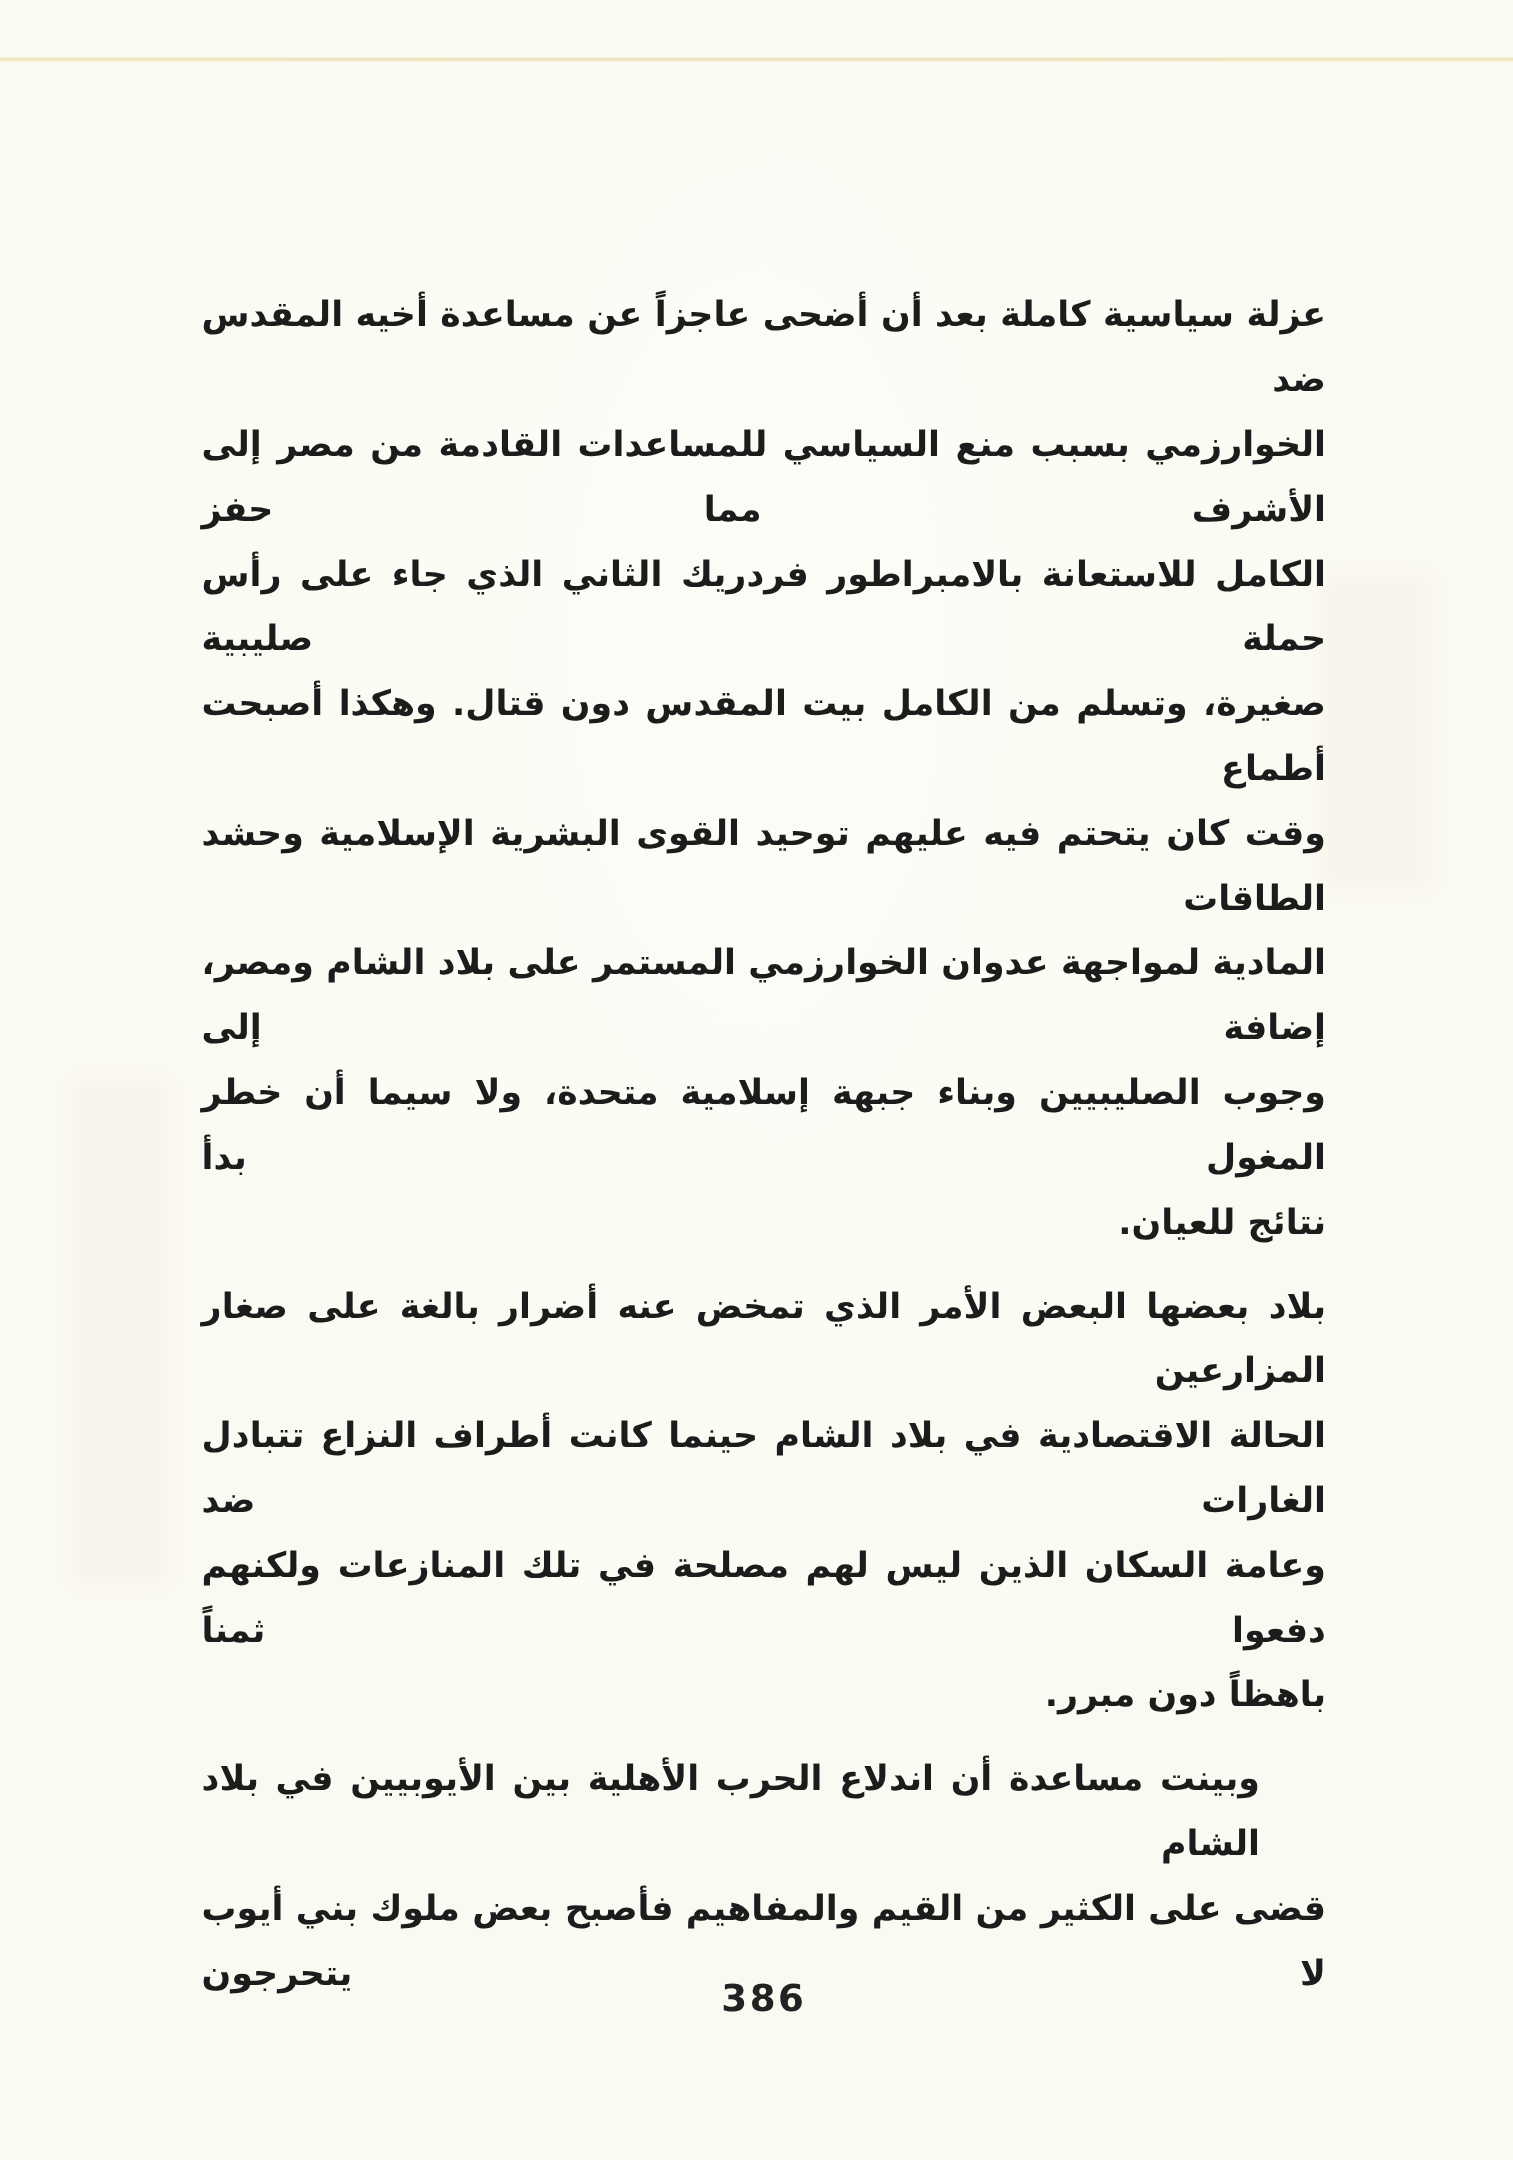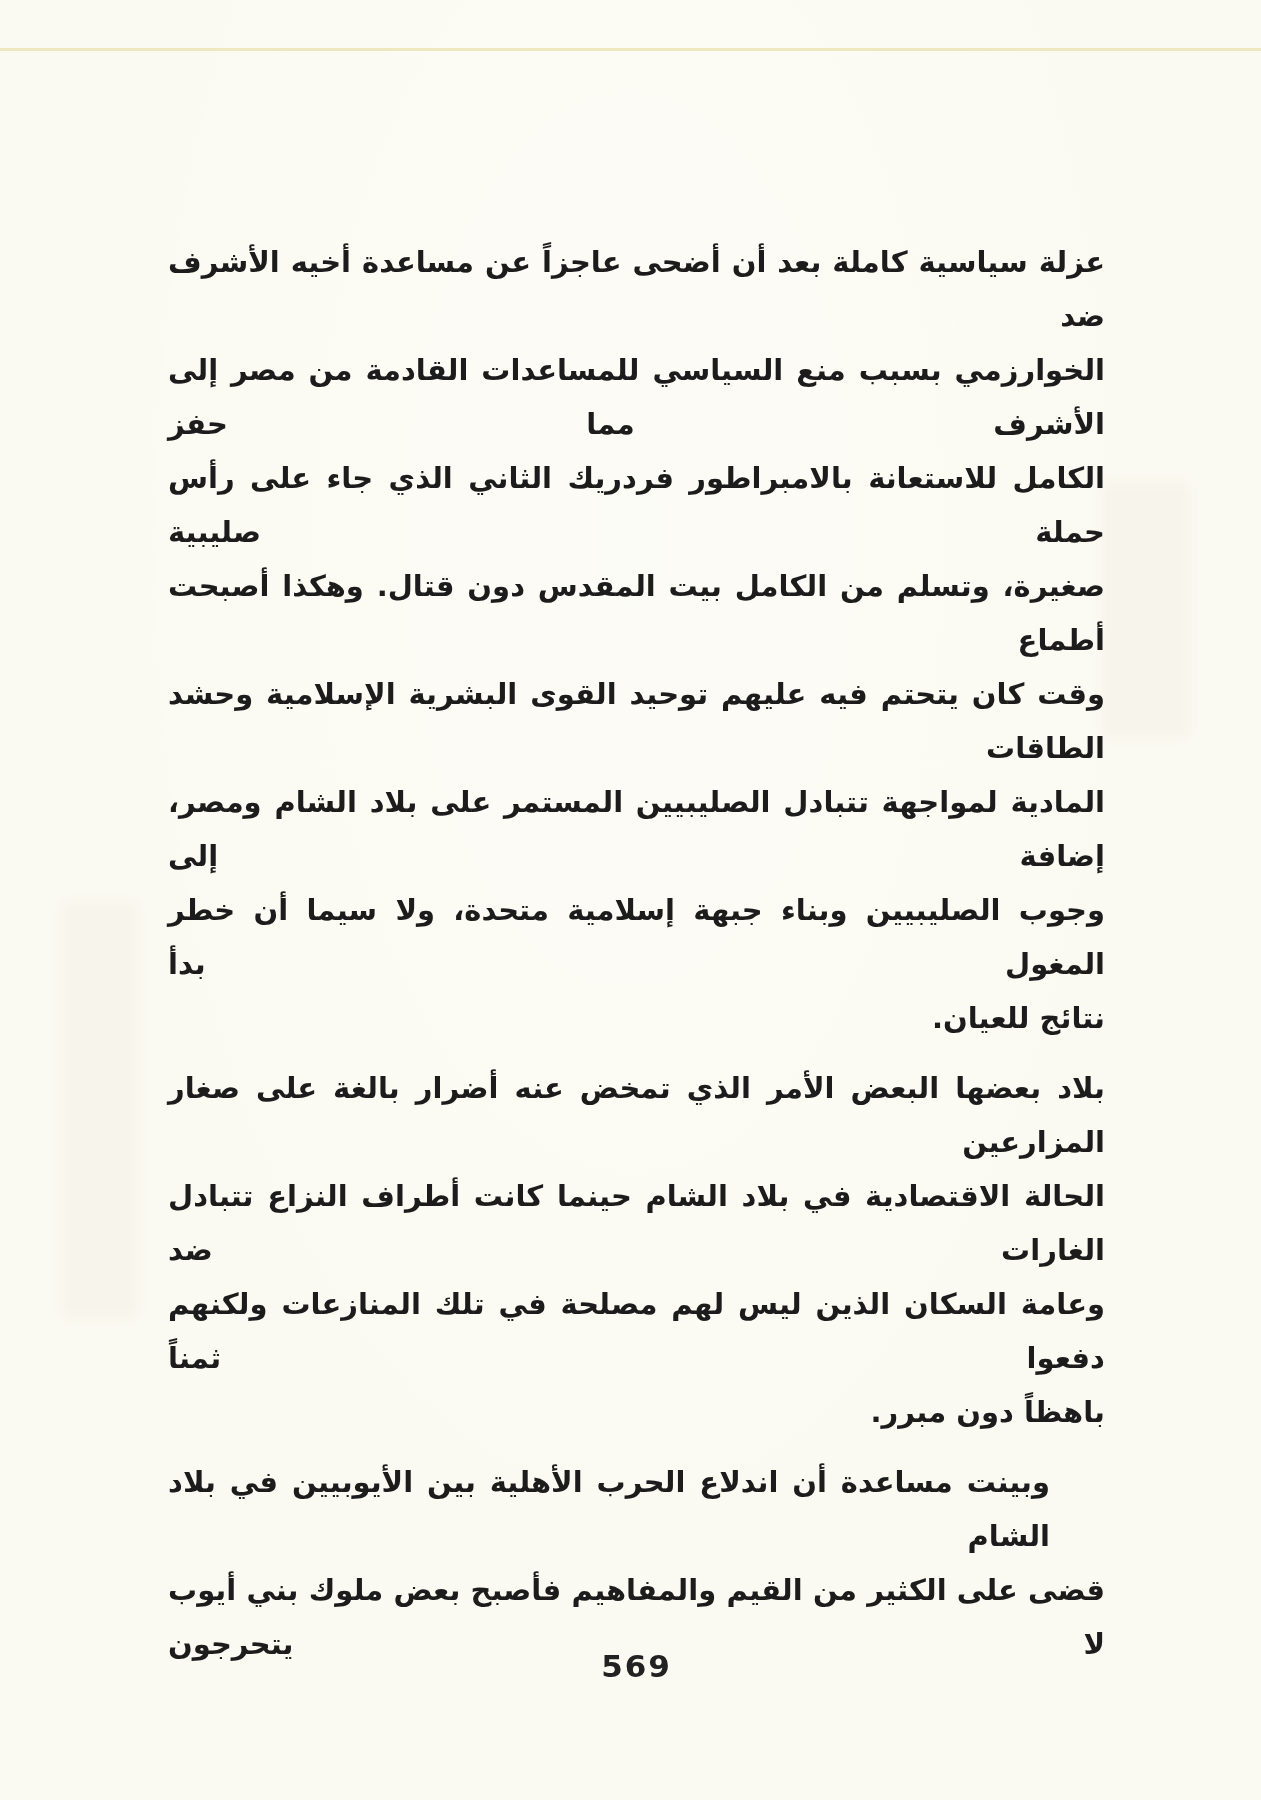--- a/index.html
+++ b/index.html
@@ -78,35 +78,35 @@
 </head>
 <body>
 
 <div class="sheet">
   <div class="scan-edge-line"></div>
   <div class="ghost ghost-a"></div>
   <div class="ghost ghost-b"></div>
 
   <div class="text-block" id="text-block" dir="rtl" lang="ar">
       <div class="paragraph">
-        <div class="line">عزلة سياسية كاملة بعد أن أضحى عاجزاً عن مساعدة أخيه الأشرف ضد</div>
+        <div class="line">عزلة سياسية كاملة بعد أن أضحى عاجزاً عن مساعدة أخيه المقدس ضد</div>
         <div class="line">الخوارزمي بسبب منع السياسي للمساعدات القادمة من مصر إلى الأشرف مما حفز</div>
         <div class="line">الكامل للاستعانة بالامبراطور فردريك الثاني الذي جاء على رأس حملة صليبية</div>
         <div class="line">صغيرة، وتسلم من الكامل بيت المقدس دون قتال. وهكذا أصبحت أطماع</div>
         <div class="line">وقت كان يتحتم فيه عليهم توحيد القوى البشرية الإسلامية وحشد الطاقات</div>
-        <div class="line">المادية لمواجهة تتبادل الصليبيين المستمر على بلاد الشام ومصر، إضافة إلى</div>
+        <div class="line">المادية لمواجهة عدوان الخوارزمي المستمر على بلاد الشام ومصر، إضافة إلى</div>
         <div class="line">وجوب الصليبيين وبناء جبهة إسلامية متحدة، ولا سيما أن خطر المغول بدأ</div>
         <div class="line final">نتائج للعيان.</div>
       </div>
       <div class="paragraph">
         <div class="line">بلاد بعضها البعض الأمر الذي تمخض عنه أضرار بالغة على صغار المزارعين</div>
         <div class="line">الحالة الاقتصادية في بلاد الشام حينما كانت أطراف النزاع تتبادل الغارات ضد</div>
         <div class="line">وعامة السكان الذين ليس لهم مصلحة في تلك المنازعات ولكنهم دفعوا ثمناً</div>
         <div class="line final">باهظاً دون مبرر.</div>
       </div>
       <div class="paragraph">
         <div class="line first-indent">وبينت مساعدة أن اندلاع الحرب الأهلية بين الأيوبيين في بلاد الشام</div>
         <div class="line">قضى على الكثير من القيم والمفاهيم فأصبح بعض ملوك بني أيوب لا يتحرجون</div>
       </div>
     </div>
 
-  <div class="page-number">569</div>
+  <div class="page-number">386</div>
 </div>
 
 </body></html>

